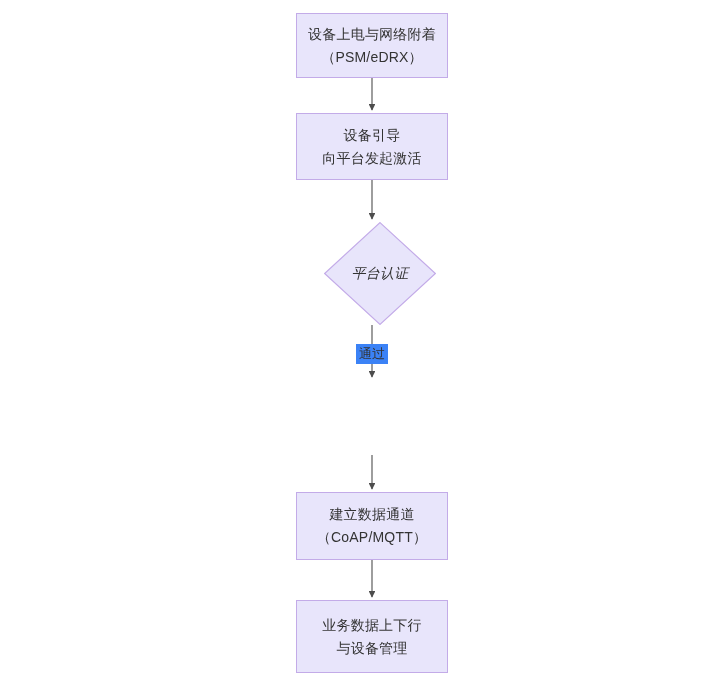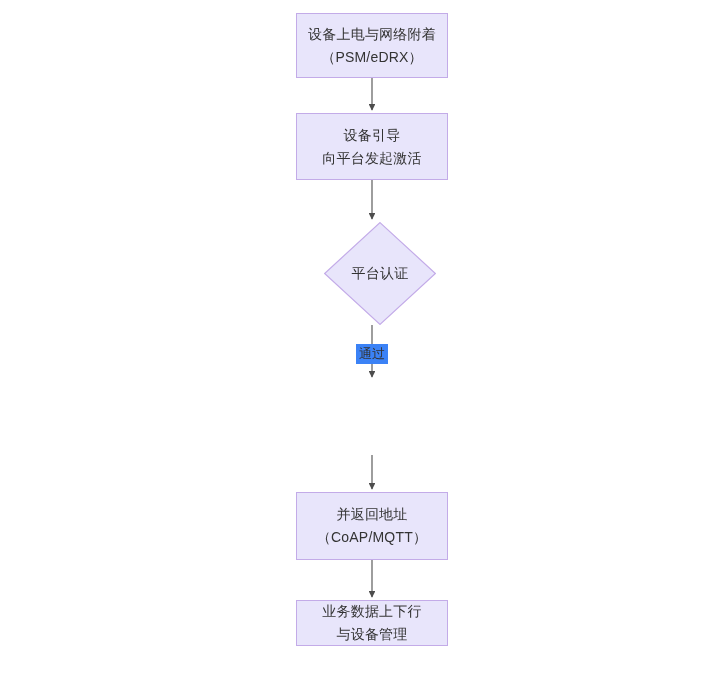--- a/index.html
+++ b/index.html
@@ -91,24 +91,24 @@
     font-size: 13px;
     line-height: 18px;
     padding: 1px 3px;
     white-space: nowrap;
     transform: translateX(-50%);
   }
 
   
   #node-power      { left: 296px; top: 13px;  width: 152px; height: 65px; }
   #node-bootstrap  { left: 296px; top: 113px; width: 152px; height: 67px; }
-  #node-decision   { left: 324px; top: 222px; width: 112px; height: 103px; }
+  #node-decision   { left: 324px; top: 222px; width: 112px; height: 103px; font-style: italic; }
   #node-register   { left: 296px; top: 380px; width: 152px; height: 75px; }
   #node-channel    { left: 296px; top: 492px; width: 152px; height: 68px; }
-  #node-data       { left: 296px; top: 600px; width: 152px; height: 46px; }
+  #node-data       { left: 296px; top: 600px; width: 152px; height: 73px; }
 
   #edge-label-pass { left: 372px; top: 344px; }
 </style>
 </head>
 <body>
 
 <div id="flow-canvas">
 
   <svg id="connector-layer" viewBox="0 0 726 700" width="726" height="700">
     <defs>
@@ -142,21 +142,21 @@
     <svg class="decision-shape" viewBox="0 0 112 103" preserveAspectRatio="none">
       <polygon points="56,0.6 111.4,51.5 56,102.4 0.6,51.5" fill="#e8e5fb" stroke="#c3abe8" stroke-width="1.2"></polygon>
     </svg>
     <div class="decision-label">平台认证</div>
   </div>
 
   <div class="edge-label" id="edge-label-pass">通过</div>
 
 
   <div class="node process-node" id="node-channel">
-    <div class="node-label">并返回地址
+    <div class="node-label">建立数据通道
 （CoAP/MQTT）</div>
   </div>
 
   <div class="node process-node" id="node-data">
     <div class="node-label">业务数据上下行
 与设备管理</div>
   </div>
 
 </div>
 

